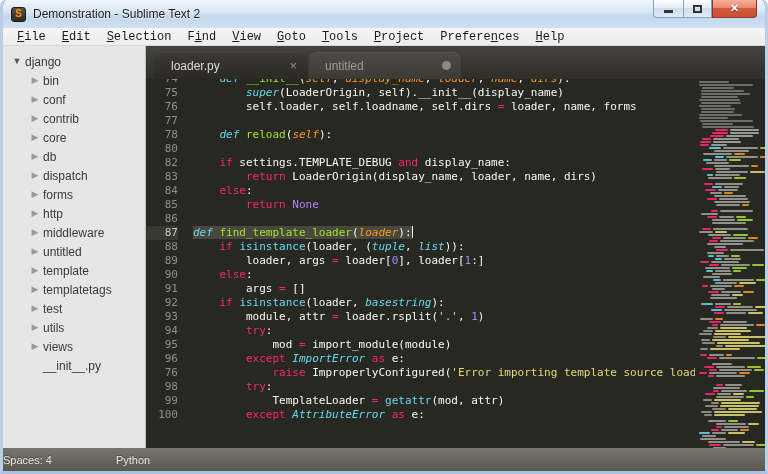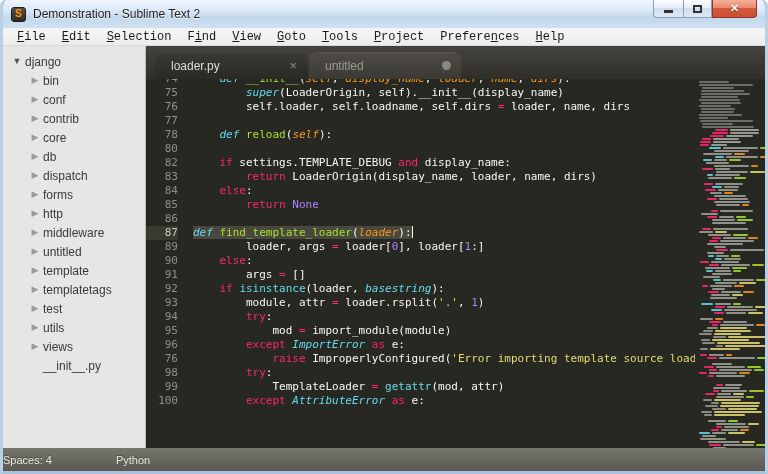--- a/index.html
+++ b/index.html
@@ -217,21 +217,21 @@
             <div class="line-row">
               <span class="ln">74</span>
               <span class="lc"><span class="tk-p">    </span><span class="tk-s">def </span><span class="tk-f">__init__</span><span class="tk-p">(</span><span class="tk-a">self</span><span class="tk-p">, </span><span class="tk-a">display_name</span><span class="tk-p">, </span><span class="tk-a">loader</span><span class="tk-p">, </span><span class="tk-a">name</span><span class="tk-p">, </span><span class="tk-a">dirs</span><span class="tk-p">):</span></span>
             </div>
             <div class="line-row">
               <span class="ln">75</span>
               <span class="lc"><span class="tk-p">        </span><span class="tk-s">super</span><span class="tk-p">(LoaderOrigin, self).__init__(display_name)</span></span>
             </div>
             <div class="line-row">
               <span class="ln">76</span>
-              <span class="lc"><span class="tk-p">        self.loader, self.loadname, self.dirs </span><span class="tk-k">=</span><span class="tk-p"> loader, name, dirs</span></span>
+              <span class="lc"><span class="tk-p">        self.loader, self.loadname, self.dirs </span><span class="tk-k">=</span><span class="tk-p"> loader, name, forms</span></span>
             </div>
             <div class="line-row">
               <span class="ln">77</span>
               <span class="lc"></span>
             </div>
             <div class="line-row">
               <span class="ln">78</span>
               <span class="lc"><span class="tk-p">    </span><span class="tk-s">def </span><span class="tk-f">reload</span><span class="tk-p">(</span><span class="tk-a">self</span><span class="tk-p">):</span></span>
             </div>
             <div class="line-row">
@@ -254,20 +254,24 @@
               <span class="ln">85</span>
               <span class="lc"><span class="tk-p">        </span><span class="tk-k">return</span><span class="tk-p"> </span><span class="tk-n">None</span></span>
             </div>
             <div class="line-row">
               <span class="ln">86</span>
               <span class="lc"></span>
             </div>
             <div class="line-row">
               <span class="ln hl">87</span>
               <span class="lc"><span class="sel"><span class="tk-s">def </span><span class="tk-f">find_template_loader</span><span class="tk-p">(</span><span class="tk-a">loader</span><span class="tk-p">):</span></span><span class="cursor"></span></span>
+            </div>
+            <div class="line-row">
+              <span class="ln">88</span>
+              <span class="lc"><span class="tk-p">    </span><span class="tk-k">if</span><span class="tk-p"> </span><span class="tk-b">isinstance</span><span class="tk-p">(loader, (</span><span class="tk-t">tuple</span><span class="tk-p">, </span><span class="tk-t">list</span><span class="tk-p">)):</span></span>
             </div>
             <div class="line-row">
               <span class="ln">89</span>
               <span class="lc"><span class="tk-p">        loader, args </span><span class="tk-k">=</span><span class="tk-p"> loader[</span><span class="tk-n">0</span><span class="tk-p">], loader[</span><span class="tk-n">1</span><span class="tk-p">:]</span></span>
             </div>
             <div class="line-row">
               <span class="ln">90</span>
               <span class="lc"><span class="tk-p">    </span><span class="tk-k">else</span><span class="tk-p">:</span></span>
             </div>
             <div class="line-row">

